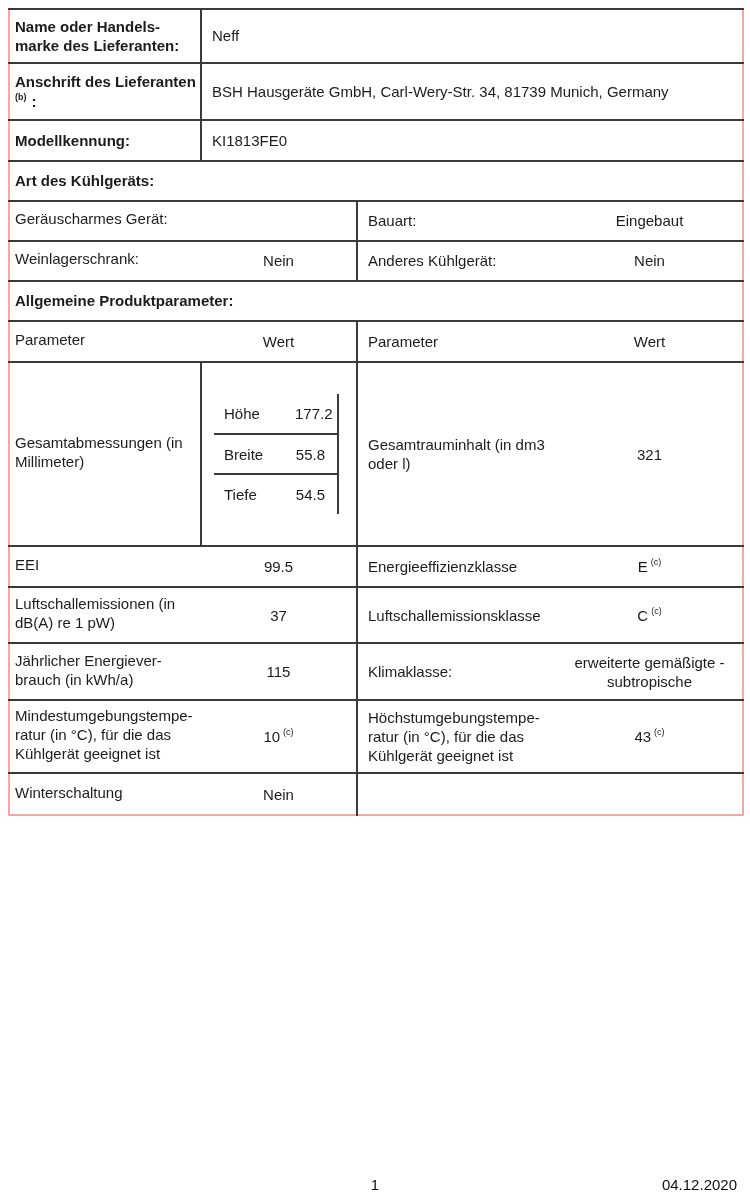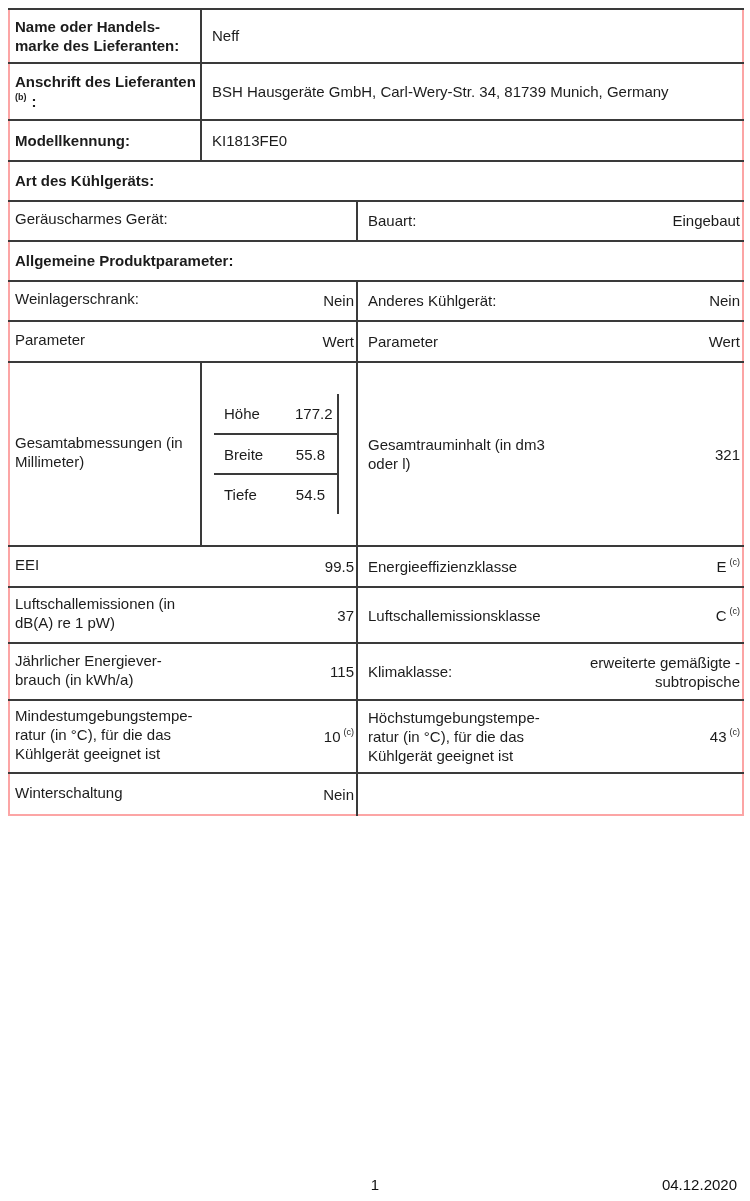--- a/index.html
+++ b/index.html
@@ -24,21 +24,21 @@
     line-height: 1.27;
     white-space: pre-line;
     overflow: hidden;
   }
   .br { border-right: 2px solid #3a3a3a; }
   .lbl { font-weight: bold; padding: 4px 4px 4px 5px; }
   .val { padding-left: 10px; padding-right: 4px; }
   .section { font-weight: bold; padding-left: 5px; }
   .plabel { padding: 4px 2px 8px 5px; }
   .plabel-r { padding: 4px 2px 4px 10px; }
-  .pvalue { text-align: right; padding: 8px 2px; }
+  .pvalue { text-align: center; padding: 8px 2px; }
   sup.sp {
     font-size: 9px;
     vertical-align: super;
     position: relative; top: -1px;
     margin-left: 3px;
     font-weight: inherit;
     line-height: 0;
   }
   sup.supb { margin-left: 0; }
   .lblcolon { margin-left: 5px; }
@@ -93,27 +93,27 @@
   <tr class="h40">
     <td class="section" colspan="4">Art des Kühlgeräts:</td>
   </tr>
   <tr class="h40">
     <td class="plabel">Geräuscharmes Gerät:</td>
     <td class="pvalue br"></td>
     <td class="plabel-r">Bauart:</td>
     <td class="pvalue">Eingebaut</td>
   </tr>
   <tr class="h40">
-    <td class="section" colspan="4">Allgemeine Produktparameter:</td>
-  </tr>
-  <tr class="h40">
     <td class="plabel">Weinlagerschrank:</td>
     <td class="pvalue br">Nein</td>
     <td class="plabel-r">Anderes Kühlgerät:</td>
     <td class="pvalue">Nein</td>
+  </tr>
+  <tr class="h40">
+    <td class="section" colspan="4">Allgemeine Produktparameter:</td>
   </tr>
   <tr class="h41">
     <td class="plabel">Parameter</td>
     <td class="pvalue br">Wert</td>
     <td class="plabel-r">Parameter</td>
     <td class="pvalue">Wert</td>
   </tr>
   <tr class="h122">
     <td class="plabel br">Gesamtabmessungen (in
 Millimeter)</td>

